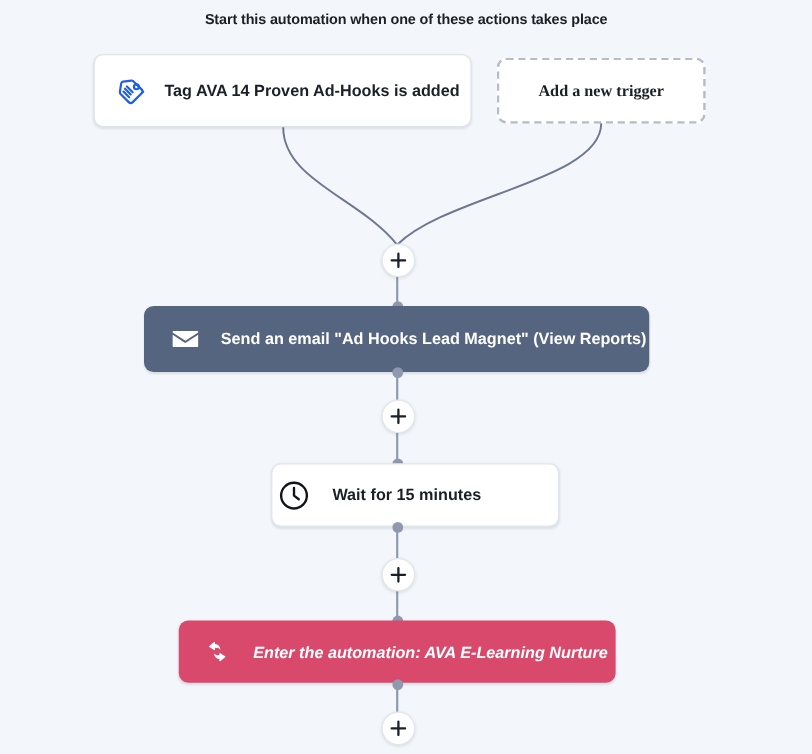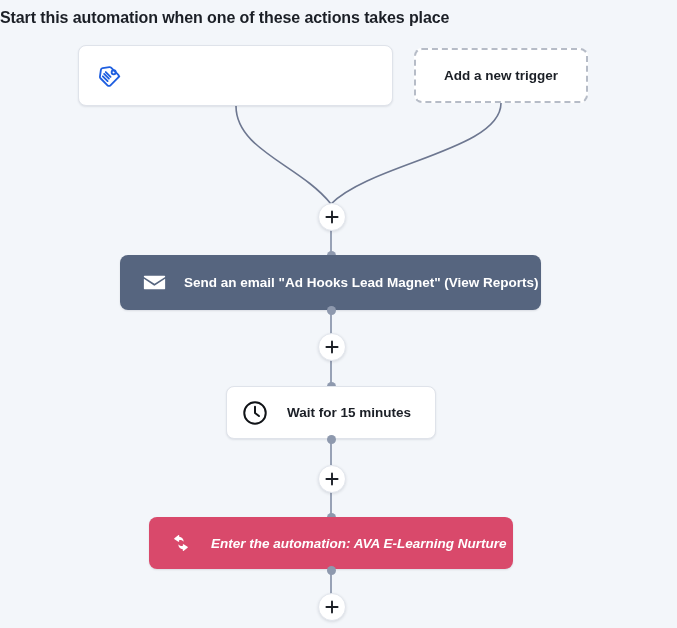--- a/index.html
+++ b/index.html
@@ -22,22 +22,22 @@
     width: 677px;
     height: 628px;
   }
 
   
   .header-title {
     position: absolute;
     left: 0;
     top: 9px;
     width: 677px;
-    text-align: left;
-    font-size: 16px;
+    text-align: center;
+    font-size: 12px;
     font-weight: bold;
     color: #1b1f26;
     letter-spacing: -0.1px;
   }
 
   
   .edges {
     position: absolute;
     left: 0;
     top: 0;
@@ -83,20 +83,21 @@
     width: 174px;
     height: 55px;
     background: #ffffff;
     border: 2px dashed #b6bcc7;
     border-radius: 8px;
     justify-content: center;
   }
   .add-trigger-card .node-label {
     color: #1b1f26;
     font-size: 13.5px;
+    font-family: Liberation Serif, serif;
   }
 
   
   .email-node {
     left: 120px;
     top: 255px;
     width: 421px;
     height: 55px;
     background: #56657f;
     padding-left: 22px;
@@ -105,26 +106,26 @@
   .email-node .node-label {
     color: #ffffff;
     margin-left: 17px;
     font-size: 13.5px;
   }
 
   
   .wait-node {
     left: 226px;
     top: 386px;
-    width: 210px;
+    width: 240px;
     height: 53px;
     background: #ffffff;
     border: 1px solid #dfe3ea;
     box-shadow: 0 1px 2px rgba(31,41,55,0.10);
-    padding-left: 14px;
+    padding-left: 4px;
   }
   .wait-node .node-label {
     color: #1b1f26;
     margin-left: 18px;
   }
 
   
   .automation-node {
     left: 149px;
     top: 517px;
@@ -195,20 +196,21 @@
   </svg>
 
   <div class="node trigger-card">
     <span class="icon">
       <svg width="26" height="26" viewBox="0 0 24 24" fill="none" stroke="#1f5fe0" stroke-width="1.7" stroke-linecap="round" stroke-linejoin="round">
         <path d="M20.6 12.4 12.4 20.6a1.9 1.9 0 0 1-2.7 0L3.2 14.1a1.9 1.9 0 0 1-.5-1.6l.9-6.2a1.9 1.9 0 0 1 1.6-1.6l6.2-.9a1.9 1.9 0 0 1 1.6.5l6.5 6.5a1.9 1.9 0 0 1 .1 2.6z"></path>
         <circle cx="15.4" cy="8.6" r="1.9"></circle>
         <path d="M6.6 10.1 11 14.5M5.4 12.3l4.4 4.4M8.1 8.4l4.4 4.4"></path>
       </svg>
     </span>
+    <span class="node-label">Tag AVA 14 Proven Ad-Hooks is added</span>
   </div>
 
   <div class="node add-trigger-card">
     <span class="node-label">Add a new trigger</span>
   </div>
 
   <div class="plus-btn" style="left:331px; top:216px;">
     <svg width="14" height="14" viewBox="0 0 14 14">
       <path d="M7 1.4v11.2M1.4 7h11.2" stroke="#1b1f26" stroke-width="1.9" stroke-linecap="round"></path>
     </svg>

